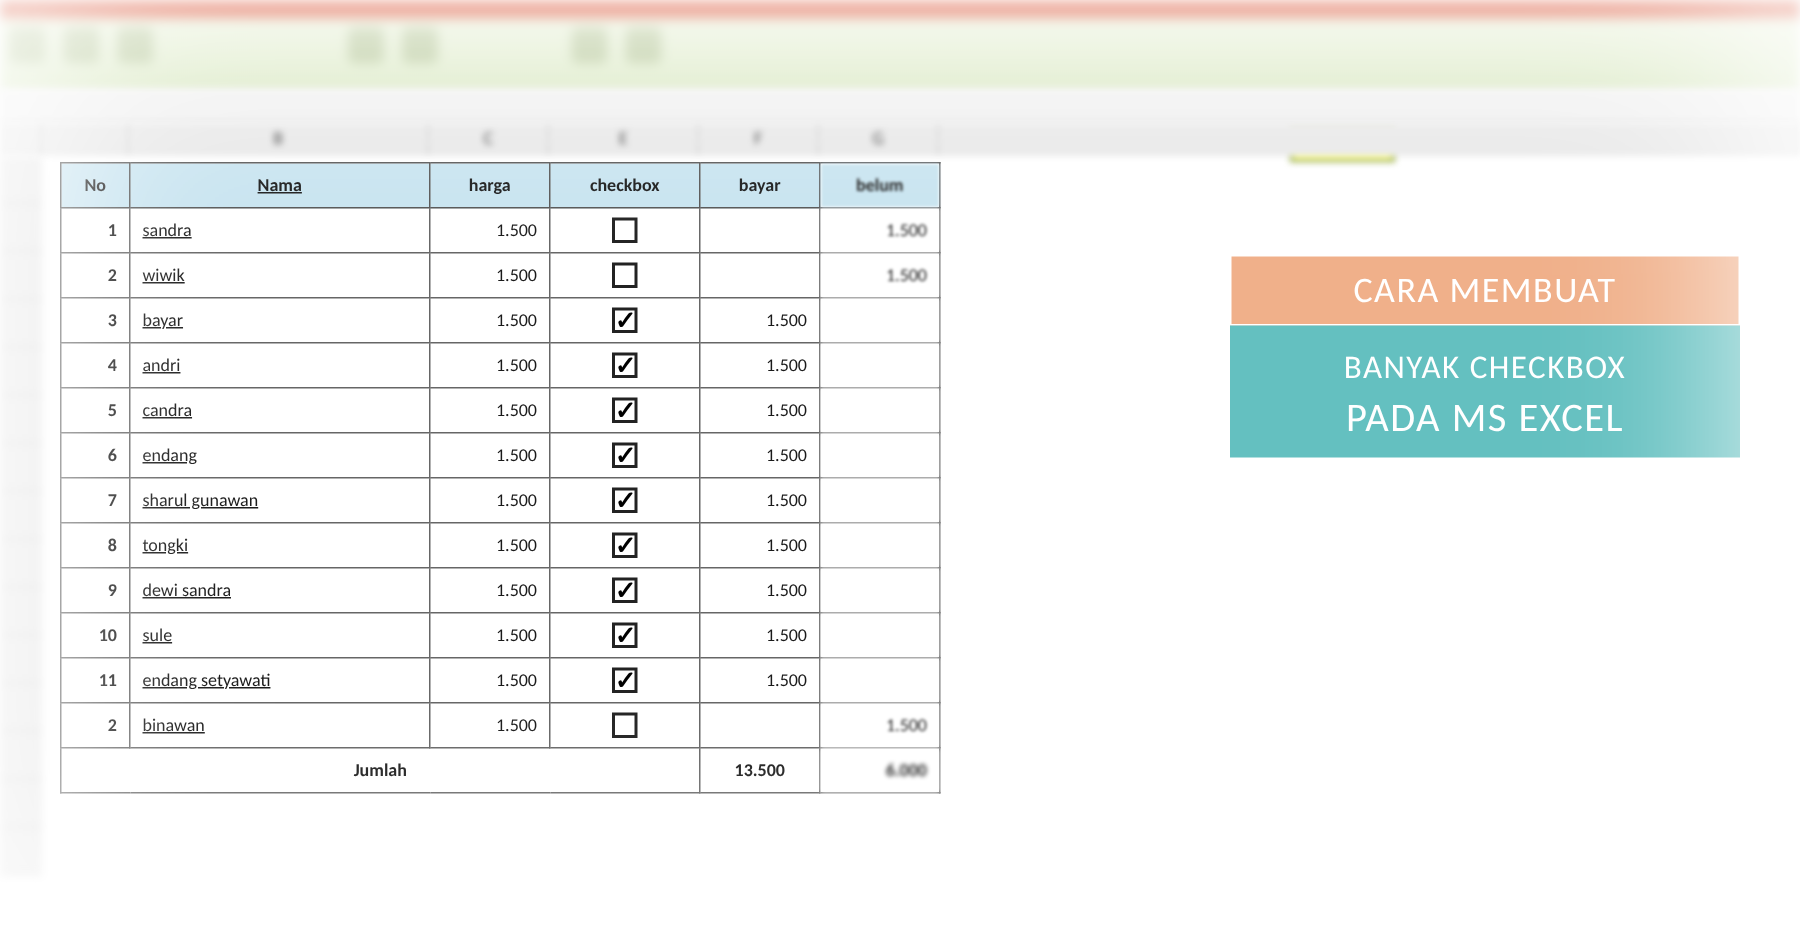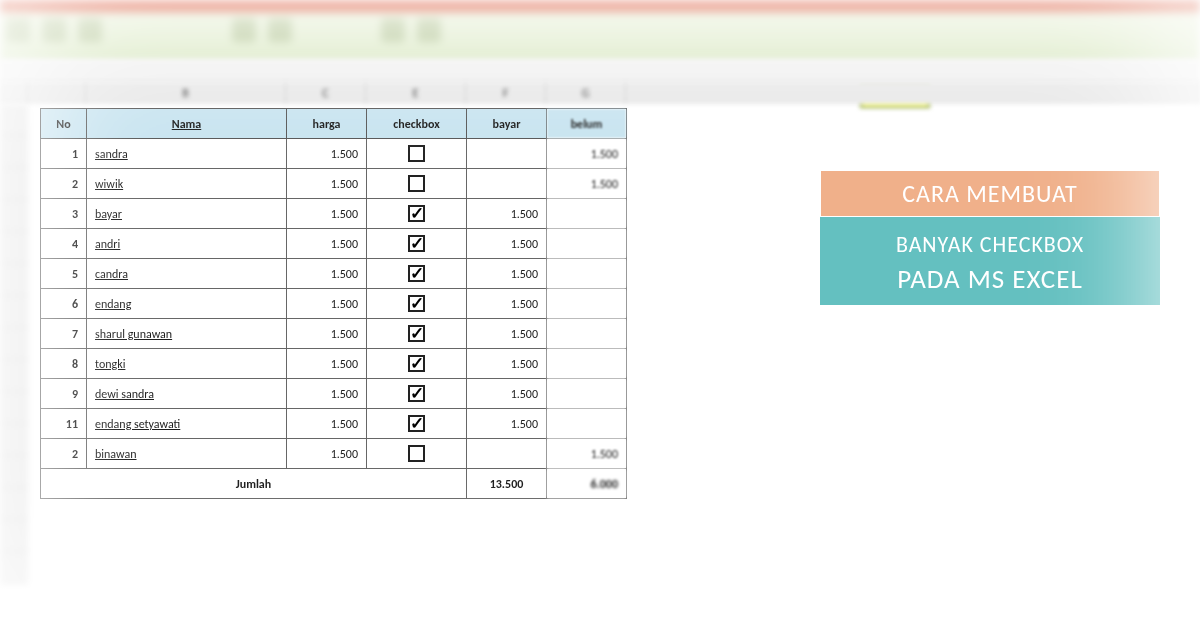--- a/index.html
+++ b/index.html
@@ -292,20 +292,28 @@
           </tr>
           <tr>
             <td class="col-no">9</td>
             <td class="col-nama">dewi sandra</td>
             <td class="col-harga">1.500</td>
             <td class="col-checkbox"><span class="chk checked"></span></td>
             <td class="col-bayar">1.500</td>
             <td class="col-belum"></td>
           </tr>
           <tr>
+            <td class="col-no">10</td>
+            <td class="col-nama">sule</td>
+            <td class="col-harga">1.500</td>
+            <td class="col-checkbox"><span class="chk checked"></span></td>
+            <td class="col-bayar">1.500</td>
+            <td class="col-belum"></td>
+          </tr>
+          <tr>
             <td class="col-no">11</td>
             <td class="col-nama">endang setyawati</td>
             <td class="col-harga">1.500</td>
             <td class="col-checkbox"><span class="chk checked"></span></td>
             <td class="col-bayar">1.500</td>
             <td class="col-belum"></td>
           </tr>
           <tr>
             <td class="col-no">2</td>
             <td class="col-nama">binawan</td>

